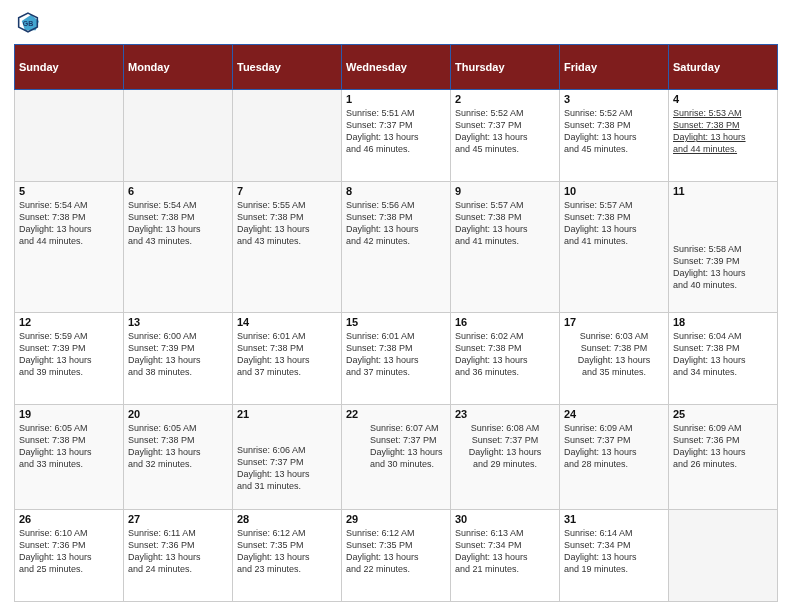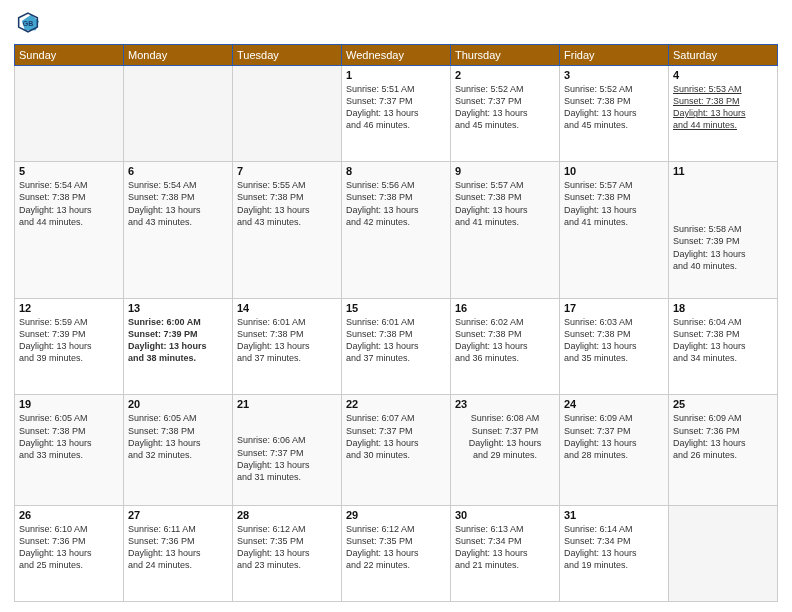--- a/index.html
+++ b/index.html
@@ -56,25 +56,25 @@
       font-weight: normal;
     }
     .calendar {
       flex: 1;
       border: 1px solid #ccc;
       border-collapse: collapse;
       width: 100%;
       table-layout: fixed;
     }
     .calendar th {
-      background: #a16207;
+      background: #7f1d1d;
       color: #fff;
       font-size: 11px;
-      font-weight: normal;
-      padding: 4px 4px;
+      font-weight: bold;
+      padding: 16px 4px;
       border: 1px solid #2a5aad;
       text-align: left;
     }
     .calendar td {
       border: 1px solid #ccc;
       vertical-align: top;
       padding: 3px 4px;
       font-size: 9.5px;
       color: #333;
       background: #fff;
@@ -222,21 +222,21 @@
         <tr>
           <td>
             <span class="day-number">12</span>
             <div class="day-info" style="white-space: pre-line;">Sunrise: 5:59 AM
 Sunset: 7:39 PM
 Daylight: 13 hours
 and 39 minutes.</div>
           </td>
           <td>
             <span class="day-number">13</span>
-            <div class="day-info" style="white-space: pre-line; font-weight: bold;">Sunrise: 6:00 AM
+            <div class="day-info" style="white-space: pre-line;">Sunrise: 6:00 AM
 Sunset: 7:39 PM
 Daylight: 13 hours
 and 38 minutes.</div>
           </td>
           <td>
             <span class="day-number">14</span>
             <div class="day-info" style="white-space: pre-line;">Sunrise: 6:01 AM
 Sunset: 7:38 PM
 Daylight: 13 hours
 and 37 minutes.</div>
@@ -250,21 +250,21 @@
           </td>
           <td>
             <span class="day-number">16</span>
             <div class="day-info" style="white-space: pre-line;">Sunrise: 6:02 AM
 Sunset: 7:38 PM
 Daylight: 13 hours
 and 36 minutes.</div>
           </td>
           <td>
             <span class="day-number">17</span>
-            <div class="day-info" style="white-space: pre-line;">Sunrise: 6:03 AM
+            <div class="day-info" style="white-space: pre-line; text-align: center;">Sunrise: 6:03 AM
 Sunset: 7:38 PM
 Daylight: 13 hours
 and 35 minutes.</div>
           </td>
           <td>
             <span class="day-number">18</span>
             <div class="day-info" style="white-space: pre-line;">Sunrise: 6:04 AM
 Sunset: 7:38 PM
 Daylight: 13 hours
 and 34 minutes.</div>
@@ -287,21 +287,21 @@
           </td>
           <td>
             <span class="day-number">21</span>
             <div class="day-info" style="white-space: pre-line; margin-top: 24px;">Sunrise: 6:06 AM
 Sunset: 7:37 PM
 Daylight: 13 hours
 and 31 minutes.</div>
           </td>
           <td>
             <span class="day-number">22</span>
-            <div class="day-info" style="white-space: pre-line;">Sunrise: 6:07 AM
+            <div class="day-info" style="white-space: pre-line; margin-left: 24px;">Sunrise: 6:07 AM
 Sunset: 7:37 PM
 Daylight: 13 hours
 and 30 minutes.</div>
           </td>
           <td>
             <span class="day-number">23</span>
             <div class="day-info" style="white-space: pre-line; text-align: center;">Sunrise: 6:08 AM
 Sunset: 7:37 PM
 Daylight: 13 hours
 and 29 minutes.</div>

